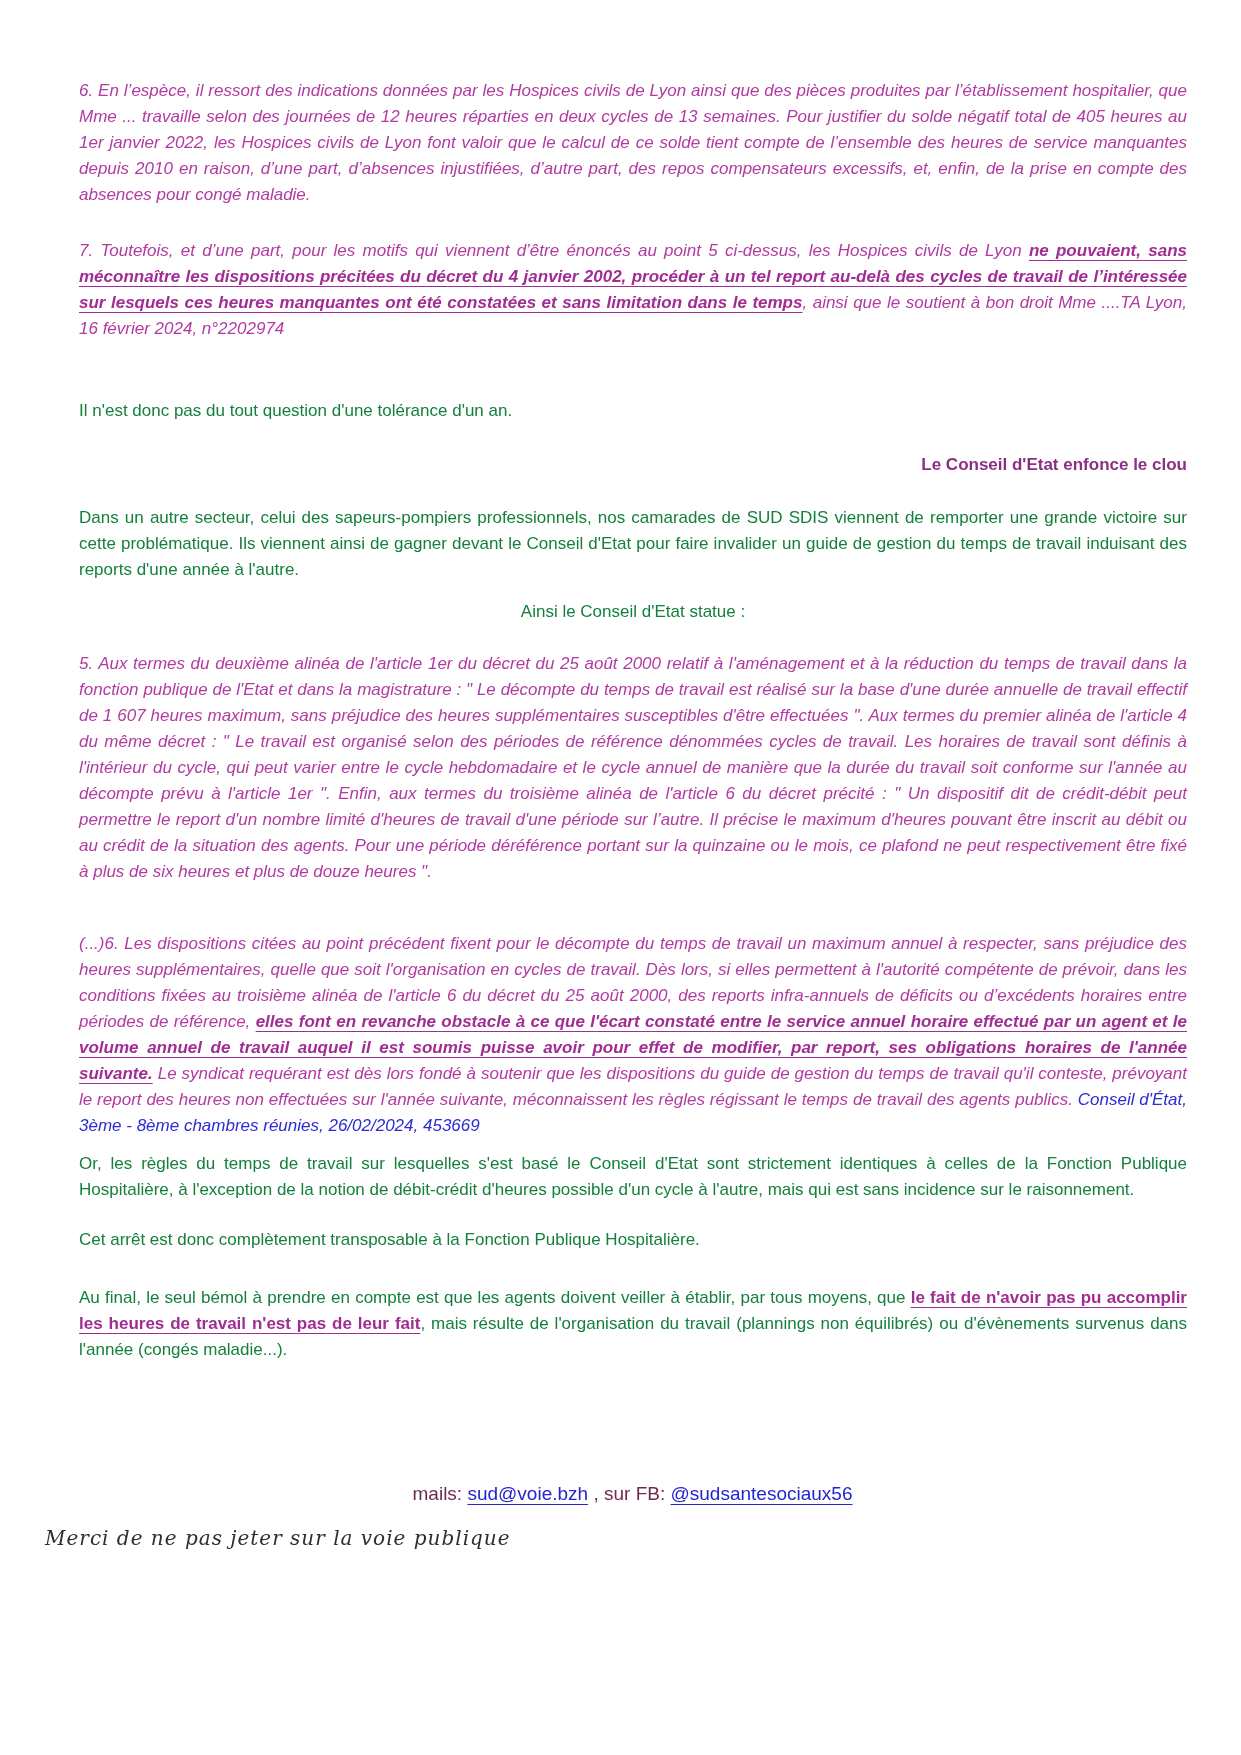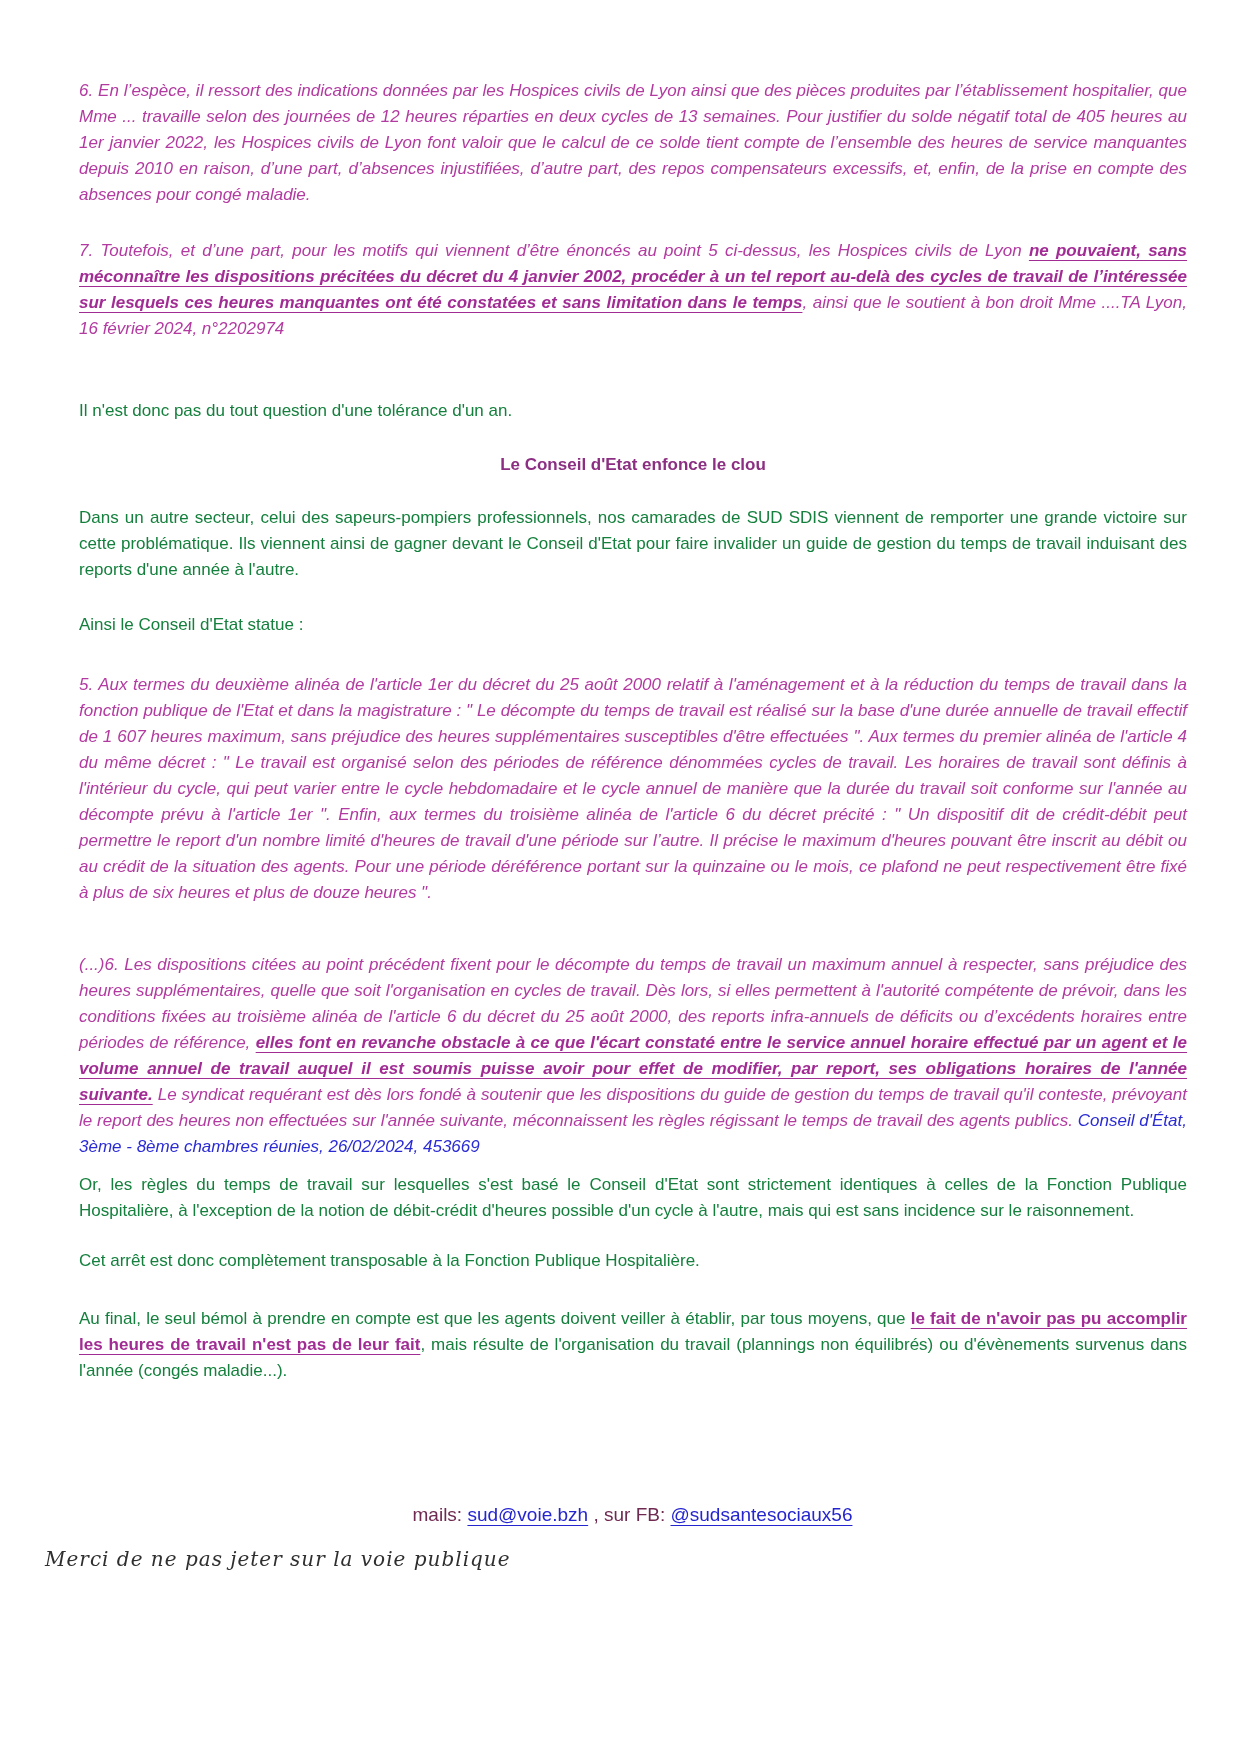--- a/index.html
+++ b/index.html
@@ -10,23 +10,23 @@
     padding-left:12px;
   }
   .doc-body{
     padding:78px 66px 0 67px;
     font-size:17px;line-height:26px;
   }
   .para{margin:0 0 28px 0;text-align:justify;}
   .para:nth-child(1){margin-bottom:30px;}
   .para:nth-child(2){margin-bottom:56px;}
   .para:nth-child(3){margin-bottom:28px;text-align:left;}
-  .para:nth-child(4){margin-bottom:27px;text-align:center;}
-  .para:nth-child(5){margin-bottom:29px;}
-  .para:nth-child(6){margin-bottom:34px;text-align:left;}
+  .para:nth-child(4){margin-bottom:27px;text-align:right;}
+  .para:nth-child(5){margin-bottom:16px;}
+  .para:nth-child(6){margin-bottom:26px;text-align:center;}
   .para:nth-child(7){margin-bottom:46px;}
   .para:nth-child(8){margin-bottom:12px;}
   .para:nth-child(9){margin-bottom:24px;}
   .para:nth-child(10){margin-bottom:32px;text-align:left;}
   .para:nth-child(11){margin-bottom:16px;}
 
   
   .r-i    {font-style:italic;color:#b23aa0;}
   .r-ibu  {font-style:italic;font-weight:bold;color:#a12c94;
            text-decoration:underline;text-underline-offset:4px;}

